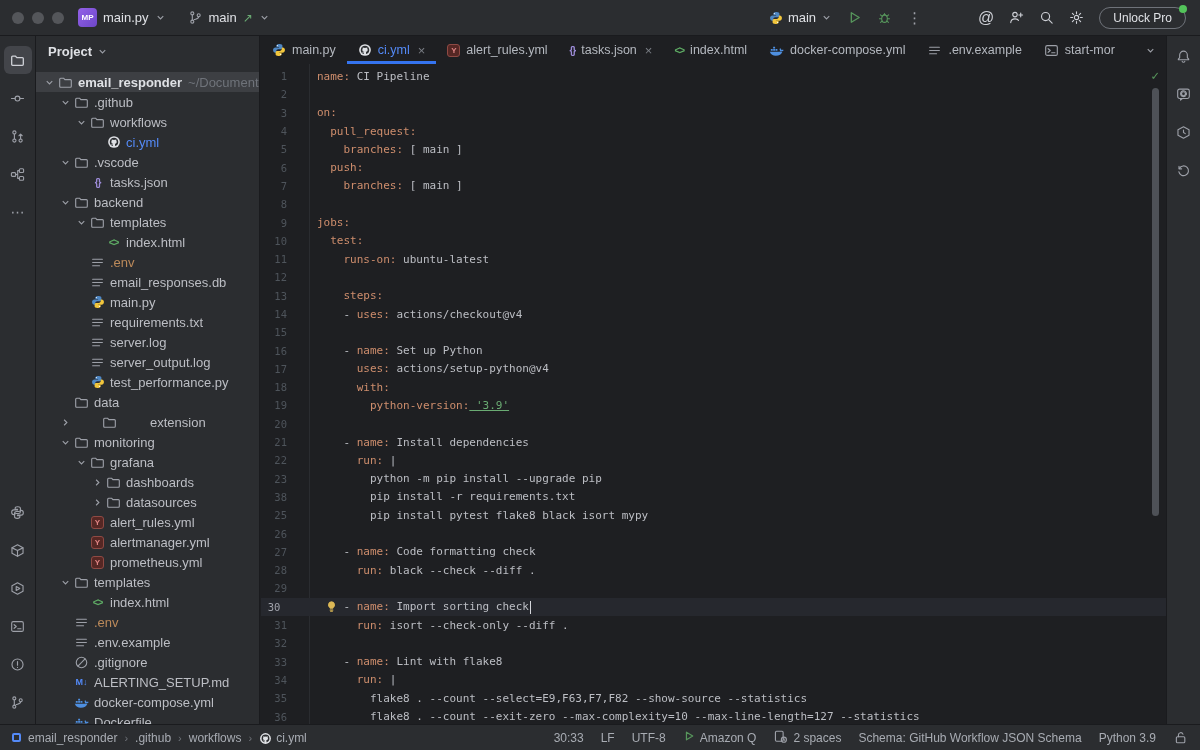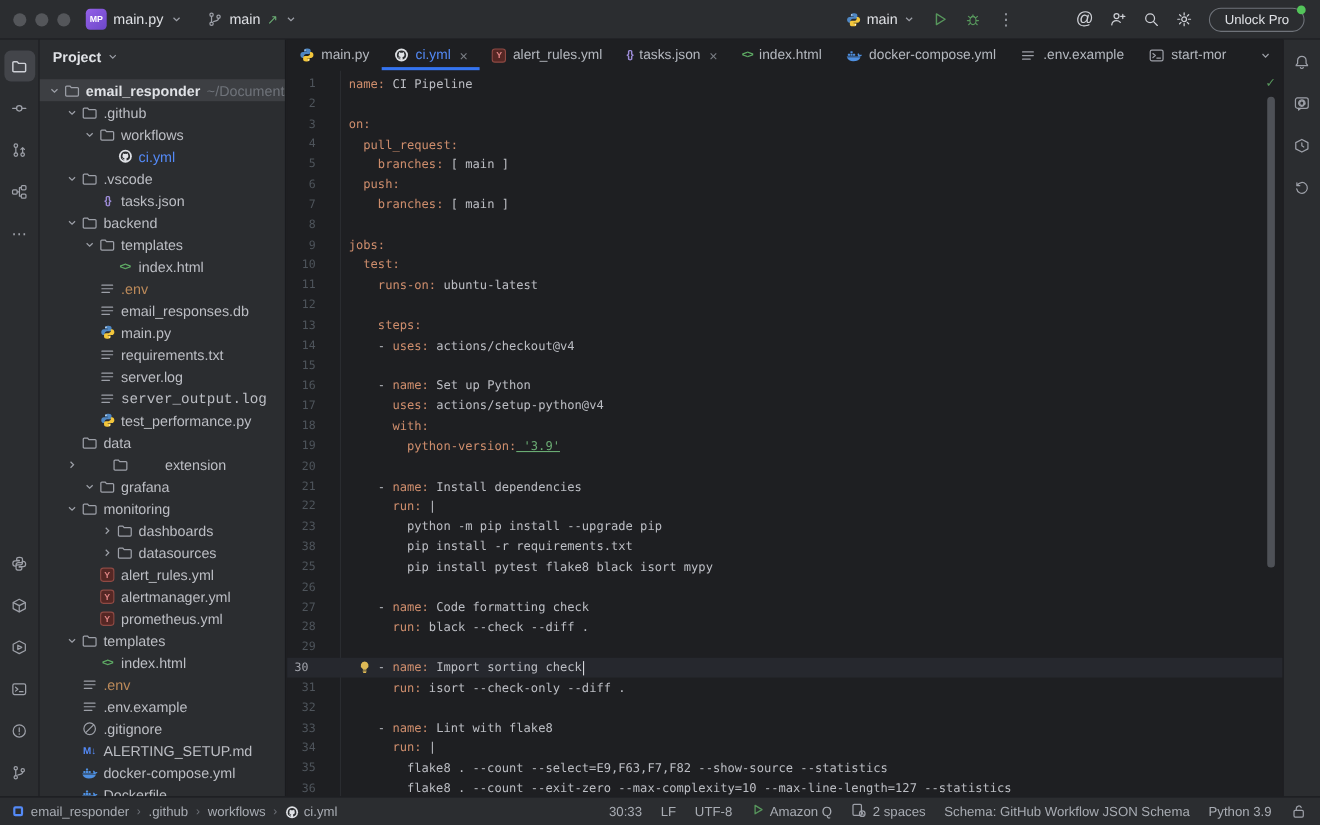--- a/index.html
+++ b/index.html
@@ -426,21 +426,21 @@
         </div>
         <div class="trow" style="padding-left: 38px;">
           <span class="chev"></span>
           <span class="ticon">
             <svg viewBox="0 0 16 16" width="15" height="15" fill="none" stroke="#9da0a8" stroke-width="1.2" stroke-linecap="round" stroke-linejoin="round">
               <path d="M2.8 4.5h10.4M2.8 8h10.4M2.8 11.5h7.4"></path>
             </svg>
           </span>
           <span class="lbl">server.log</span>
         </div>
-        <div class="trow" style="padding-left: 38px; font-family: Liberation Mono, monospace;">
+        <div class="trow" style="padding-left: 38px;">
           <span class="chev"></span>
           <span class="ticon">
             <svg viewBox="0 0 16 16" width="15" height="15" fill="none" stroke="#9da0a8" stroke-width="1.2" stroke-linecap="round" stroke-linejoin="round">
               <path d="M2.8 4.5h10.4M2.8 8h10.4M2.8 11.5h7.4"></path>
             </svg>
           </span>
           <span class="lbl">server_output.log</span>
         </div>
         <div class="trow" style="padding-left: 38px;">
           <span class="chev"></span>
@@ -469,45 +469,45 @@
               <path d="M6 4l4 4-4 4"></path>
             </svg>
           </span>
           <span class="ticon">
             <svg viewBox="0 0 16 16" width="15" height="15" fill="none" stroke="#9da0a8" stroke-width="1.2" stroke-linecap="round" stroke-linejoin="round">
               <path d="M1.8 4.4c0-.6.4-1 1-1h3.1l1.4 1.5h5.9c.6 0 1 .4 1 1v6.2c0 .6-.4 1-1 1H2.8c-.6 0-1-.4-1-1z"></path>
             </svg>
           </span>
           <span class="lbl">extension</span>
         </div>
-        <div class="trow" style="padding-left: 38px;">
+        <div class="trow" style="padding-left: 22px;">
           <span class="chev">
             <svg viewBox="0 0 16 16" width="11" height="11" fill="none" stroke="#9da0a8" stroke-width="1.6">
               <path d="M4 6l4 4 4-4"></path>
             </svg>
           </span>
           <span class="ticon">
             <svg viewBox="0 0 16 16" width="15" height="15" fill="none" stroke="#9da0a8" stroke-width="1.2" stroke-linecap="round" stroke-linejoin="round">
               <path d="M1.8 4.4c0-.6.4-1 1-1h3.1l1.4 1.5h5.9c.6 0 1 .4 1 1v6.2c0 .6-.4 1-1 1H2.8c-.6 0-1-.4-1-1z"></path>
             </svg>
           </span>
+          <span class="lbl">monitoring</span>
+        </div>
+        <div class="trow" style="padding-left: 38px;">
+          <span class="chev">
+            <svg viewBox="0 0 16 16" width="11" height="11" fill="none" stroke="#9da0a8" stroke-width="1.6">
+              <path d="M4 6l4 4 4-4"></path>
+            </svg>
+          </span>
+          <span class="ticon">
+            <svg viewBox="0 0 16 16" width="15" height="15" fill="none" stroke="#9da0a8" stroke-width="1.2" stroke-linecap="round" stroke-linejoin="round">
+              <path d="M1.8 4.4c0-.6.4-1 1-1h3.1l1.4 1.5h5.9c.6 0 1 .4 1 1v6.2c0 .6-.4 1-1 1H2.8c-.6 0-1-.4-1-1z"></path>
+            </svg>
+          </span>
           <span class="lbl">grafana</span>
-        </div>
-        <div class="trow" style="padding-left: 22px;">
-          <span class="chev">
-            <svg viewBox="0 0 16 16" width="11" height="11" fill="none" stroke="#9da0a8" stroke-width="1.6">
-              <path d="M4 6l4 4 4-4"></path>
-            </svg>
-          </span>
-          <span class="ticon">
-            <svg viewBox="0 0 16 16" width="15" height="15" fill="none" stroke="#9da0a8" stroke-width="1.2" stroke-linecap="round" stroke-linejoin="round">
-              <path d="M1.8 4.4c0-.6.4-1 1-1h3.1l1.4 1.5h5.9c.6 0 1 .4 1 1v6.2c0 .6-.4 1-1 1H2.8c-.6 0-1-.4-1-1z"></path>
-            </svg>
-          </span>
-          <span class="lbl">monitoring</span>
         </div>
         <div class="trow" style="padding-left: 54px;">
           <span class="chev">
             <svg viewBox="0 0 16 16" width="11" height="11" fill="none" stroke="#9da0a8" stroke-width="1.6">
               <path d="M6 4l4 4-4 4"></path>
             </svg>
           </span>
           <span class="ticon">
             <svg viewBox="0 0 16 16" width="15" height="15" fill="none" stroke="#9da0a8" stroke-width="1.2" stroke-linecap="round" stroke-linejoin="round">
               <path d="M1.8 4.4c0-.6.4-1 1-1h3.1l1.4 1.5h5.9c.6 0 1 .4 1 1v6.2c0 .6-.4 1-1 1H2.8c-.6 0-1-.4-1-1z"></path>

